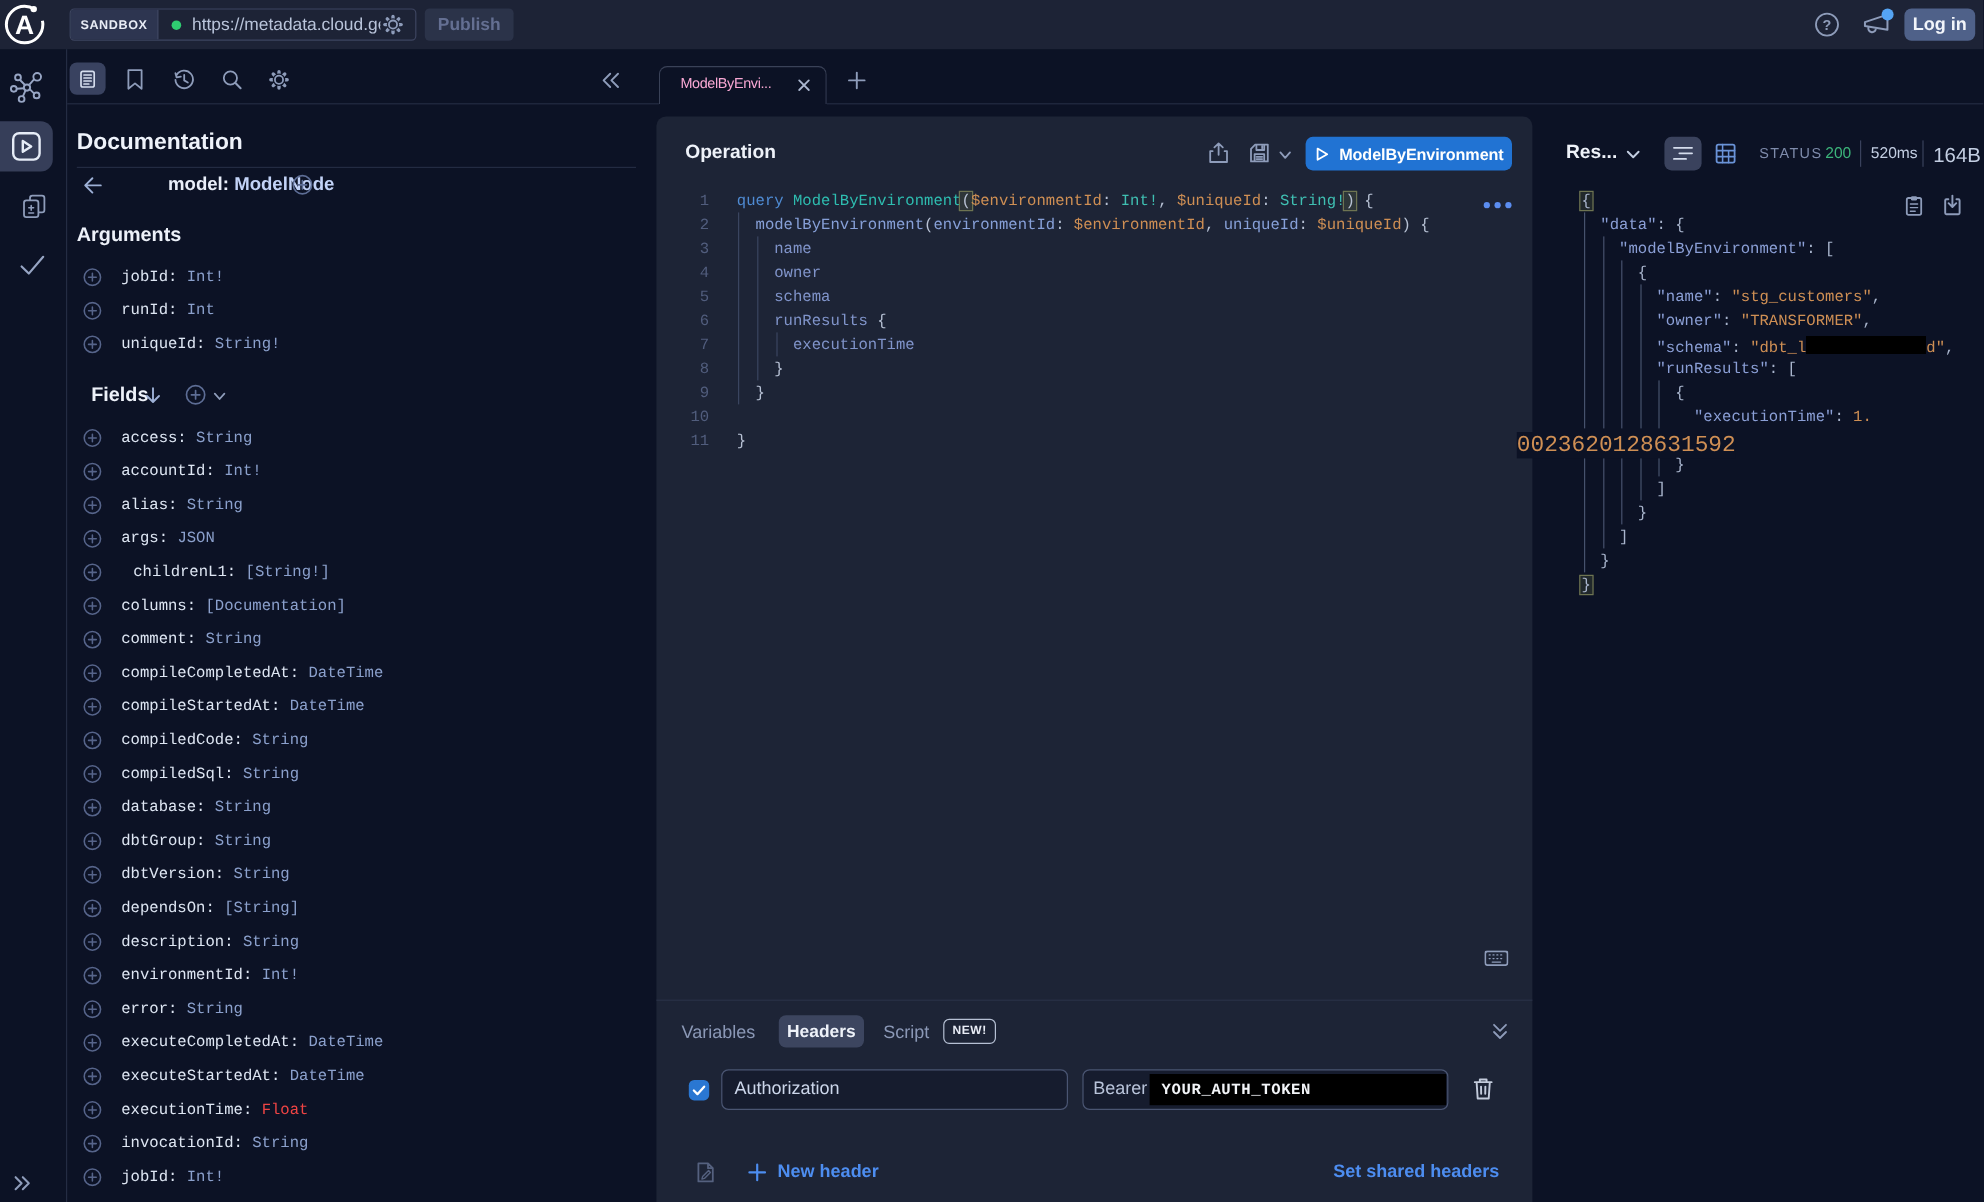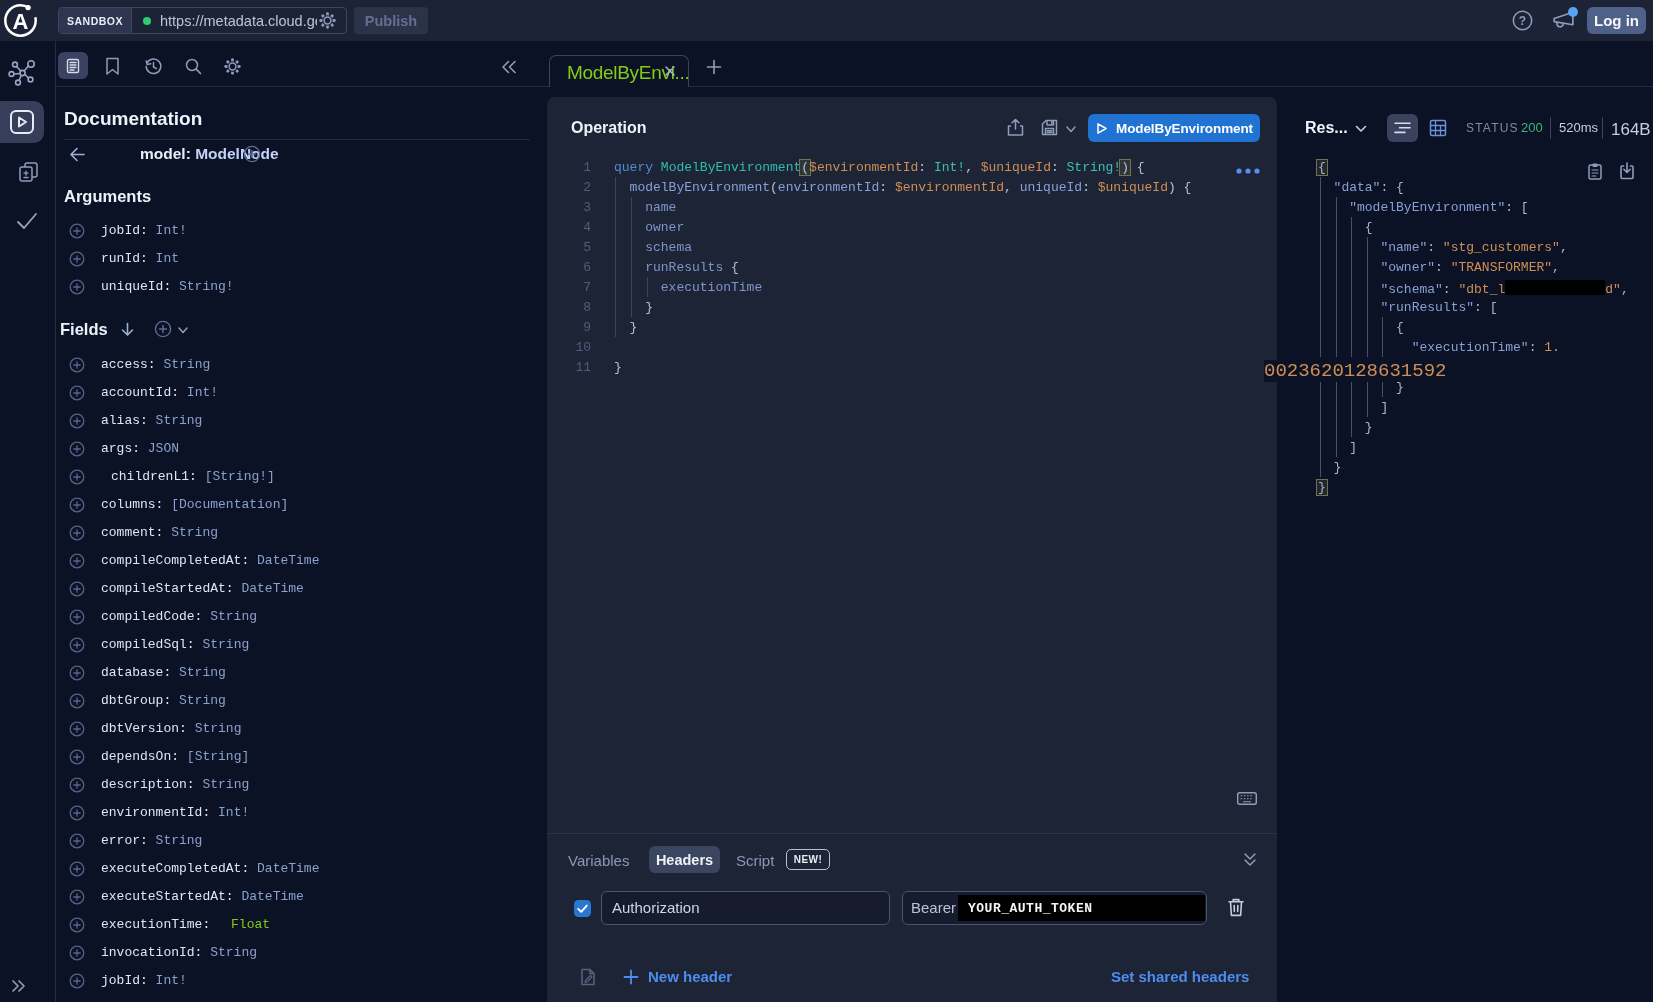--- a/index.html
+++ b/index.html
@@ -97,40 +97,40 @@
       <rect x="8.1" y="1.3" width="2.8" height="16.4" rx="1.4" transform="rotate(90 9.5 9.5)"></rect>
       <rect x="8.1" y="1.3" width="2.8" height="16.4" rx="1.4" transform="rotate(135 9.5 9.5)"></rect>
     </g>
   <circle cx="9.5" cy="9.5" r="5.2" fill="#0c1225"></circle>
   <circle cx="9.5" cy="9.5" r="3.4" fill="none" stroke="#8e9cba" stroke-width="1.5"></circle>
 </svg>
 <svg class="abs ic" style="left:500px;top:58px;" width="18" height="18" viewBox="0 0 18 18">
   <path d="M8.5 3.5 L3 9 L8.5 14.5 M15 3.5 L9.5 9 L15 14.5" stroke-width="1.6"></path>
 </svg>
 <div class="abs" style="left:549px;top:55px;width:140px;height:32px;border:1px solid #3a4258;border-bottom:none;border-radius:7px 7px 0 0;"></div>
-<div class="abs" style="left:567px;top:62px;font-size:19px;letter-spacing:-0.3px;color:#84cc16;">ModelByEnvi...</div>
+<div class="abs" style="left:567px;top:62px;font-size:12px;letter-spacing:-0.3px;color:#f9a8d4;">ModelByEnvi...</div>
 <svg class="abs ic" style="left:663px;top:64px;" width="14" height="14" viewBox="0 0 14 14">
   <path d="M3 3 L11 11 M11 3 L3 11" stroke="#aab6cf" stroke-width="1.5"></path>
 </svg>
 <svg class="abs ic" style="left:705px;top:58px;" width="18" height="18" viewBox="0 0 18 18">
   <path d="M9 2.5 L9 15.5 M2.5 9 L15.5 9" stroke-width="1.6"></path>
 </svg>
 
 <div class="abs" style="left:64px;top:108px;font-size:19px;font-weight:bold;color:#eef2fa;">Documentation</div>
 <div class="abs" style="left:64px;top:139px;width:466px;height:1px;background:#232b42;"></div>
 <svg class="abs ic" style="left:68px;top:145px;" width="19" height="19" viewBox="0 0 19 19">
   <path d="M9 3.5 L3 9.5 L9 15.5 M3.5 9.5 L16 9.5" stroke="#9db0d6" stroke-width="1.6"></path>
 </svg>
 <div class="abs" style="left:100px;top:145px;font-size:15.5px;font-weight:bold;color:#e9eef9;margin-left:40px;">model: <span style="color:#c3d3f7;">ModelNode</span></div>
 <svg class="abs" style="left:243px;top:145px;" width="18" height="18" viewBox="0 0 18 18" fill="none" stroke="#5d6d95" stroke-width="1.4" stroke-linecap="round">
   <circle cx="9" cy="9" r="7.6"></circle>
     <path d="M9 5.5 L9 12.5 M5.5 9 L12.5 9"></path>
 </svg>
 <div class="abs" style="left:64px;top:187px;font-size:16.5px;font-weight:bold;color:#edf1f9;">Arguments</div>
-<div class="abs" style="left:60px;top:320px;font-size:16.5px;font-weight:bold;color:#edf1f9;">Fields</div>
+<div class="abs" style="left:76px;top:320px;font-size:16.5px;font-weight:bold;color:#edf1f9;">Fields</div>
 <svg class="abs ic" style="left:119px;top:321px;" width="17" height="17" viewBox="0 0 17 17">
   <path d="M8.5 2.5 L8.5 13.5 M3.5 9 L8.5 14 L13.5 9" stroke="#9db0d6" stroke-width="1.6"></path>
 </svg>
 <svg class="abs" style="left:154px;top:320px;" width="18" height="18" viewBox="0 0 18 18" fill="none" stroke="#5d6d95" stroke-width="1.4" stroke-linecap="round">
   <circle cx="9" cy="9" r="7.6"></circle>
     <path d="M9 5.5 L9 12.5 M5.5 9 L12.5 9"></path>
 </svg>
 <svg class="abs ic" style="left:177px;top:326px;" width="12" height="9" viewBox="0 0 12 9">
   <path d="M2 2 L6 6.5 L10 2" stroke-width="1.5"></path>
 </svg>
@@ -247,21 +247,21 @@
 <div class="abs mono" style="left:101px;top:861px;font-size:13px;color:#dee6f3;">executeCompletedAt: <span style="color:#8ba0cc;">DateTime</span></div>
 <svg class="abs" style="left:69px;top:889px;" width="16" height="16" viewBox="0 0 16 16" fill="none" stroke="#56648a" stroke-width="1.3" stroke-linecap="round">
     <circle cx="8" cy="8" r="6.8"></circle>
     <path d="M8 4.8 L8 11.2 M4.8 8 L11.2 8"></path>
   </svg>
 <div class="abs mono" style="left:101px;top:889px;font-size:13px;color:#dee6f3;">executeStartedAt: <span style="color:#8ba0cc;">DateTime</span></div>
 <svg class="abs" style="left:69px;top:917px;" width="16" height="16" viewBox="0 0 16 16" fill="none" stroke="#56648a" stroke-width="1.3" stroke-linecap="round">
     <circle cx="8" cy="8" r="6.8"></circle>
     <path d="M8 4.8 L8 11.2 M4.8 8 L11.2 8"></path>
   </svg>
-<div class="abs mono" style="left:101px;top:917px;font-size:13px;color:#dee6f3;">executionTime: <span style="color:#84cc16;margin-left:13px;">Float</span></div>
+<div class="abs mono" style="left:101px;top:917px;font-size:13px;color:#dee6f3;">executionTime: <span style="color:#ef4444;">Float</span></div>
 <svg class="abs" style="left:69px;top:945px;" width="16" height="16" viewBox="0 0 16 16" fill="none" stroke="#56648a" stroke-width="1.3" stroke-linecap="round">
     <circle cx="8" cy="8" r="6.8"></circle>
     <path d="M8 4.8 L8 11.2 M4.8 8 L11.2 8"></path>
   </svg>
 <div class="abs mono" style="left:101px;top:945px;font-size:13px;color:#dee6f3;">invocationId: <span style="color:#8ba0cc;">String</span></div>
 <svg class="abs" style="left:69px;top:973px;" width="16" height="16" viewBox="0 0 16 16" fill="none" stroke="#56648a" stroke-width="1.3" stroke-linecap="round">
     <circle cx="8" cy="8" r="6.8"></circle>
     <path d="M8 4.8 L8 11.2 M4.8 8 L11.2 8"></path>
   </svg>
 <div class="abs mono" style="left:101px;top:973px;font-size:13px;color:#dee6f3;">jobId: <span style="color:#8ba0cc;">Int!</span></div>

